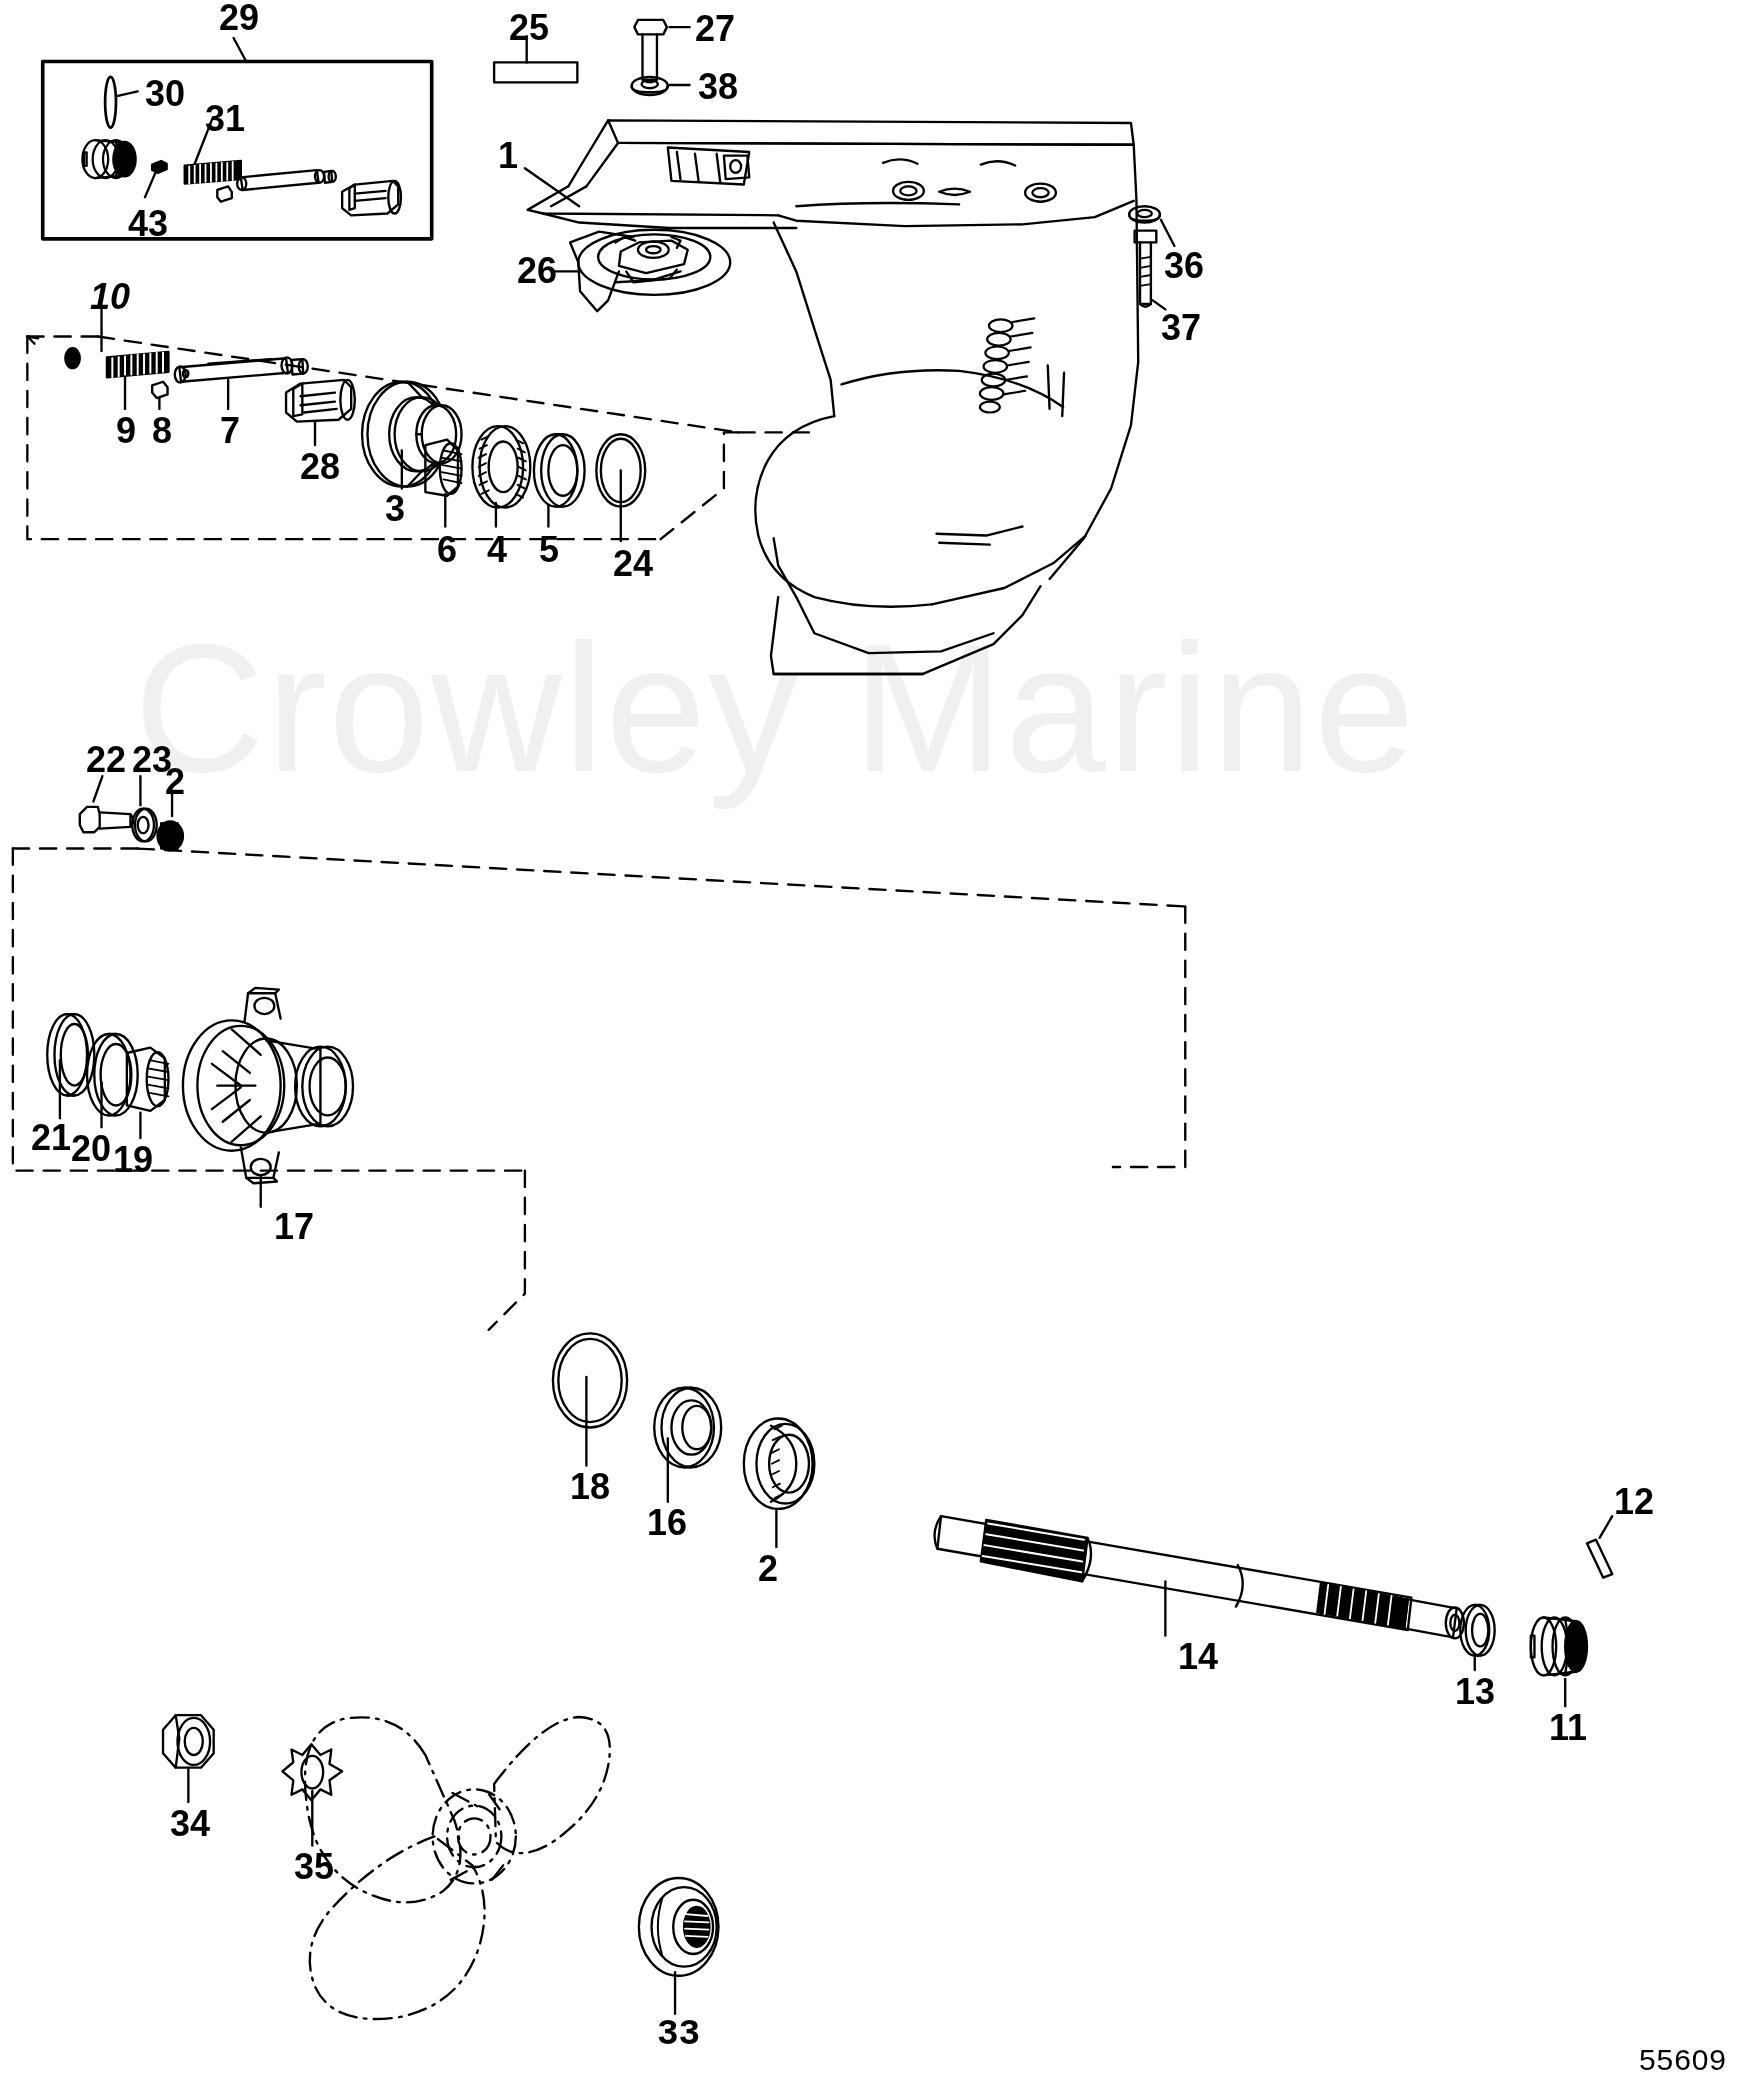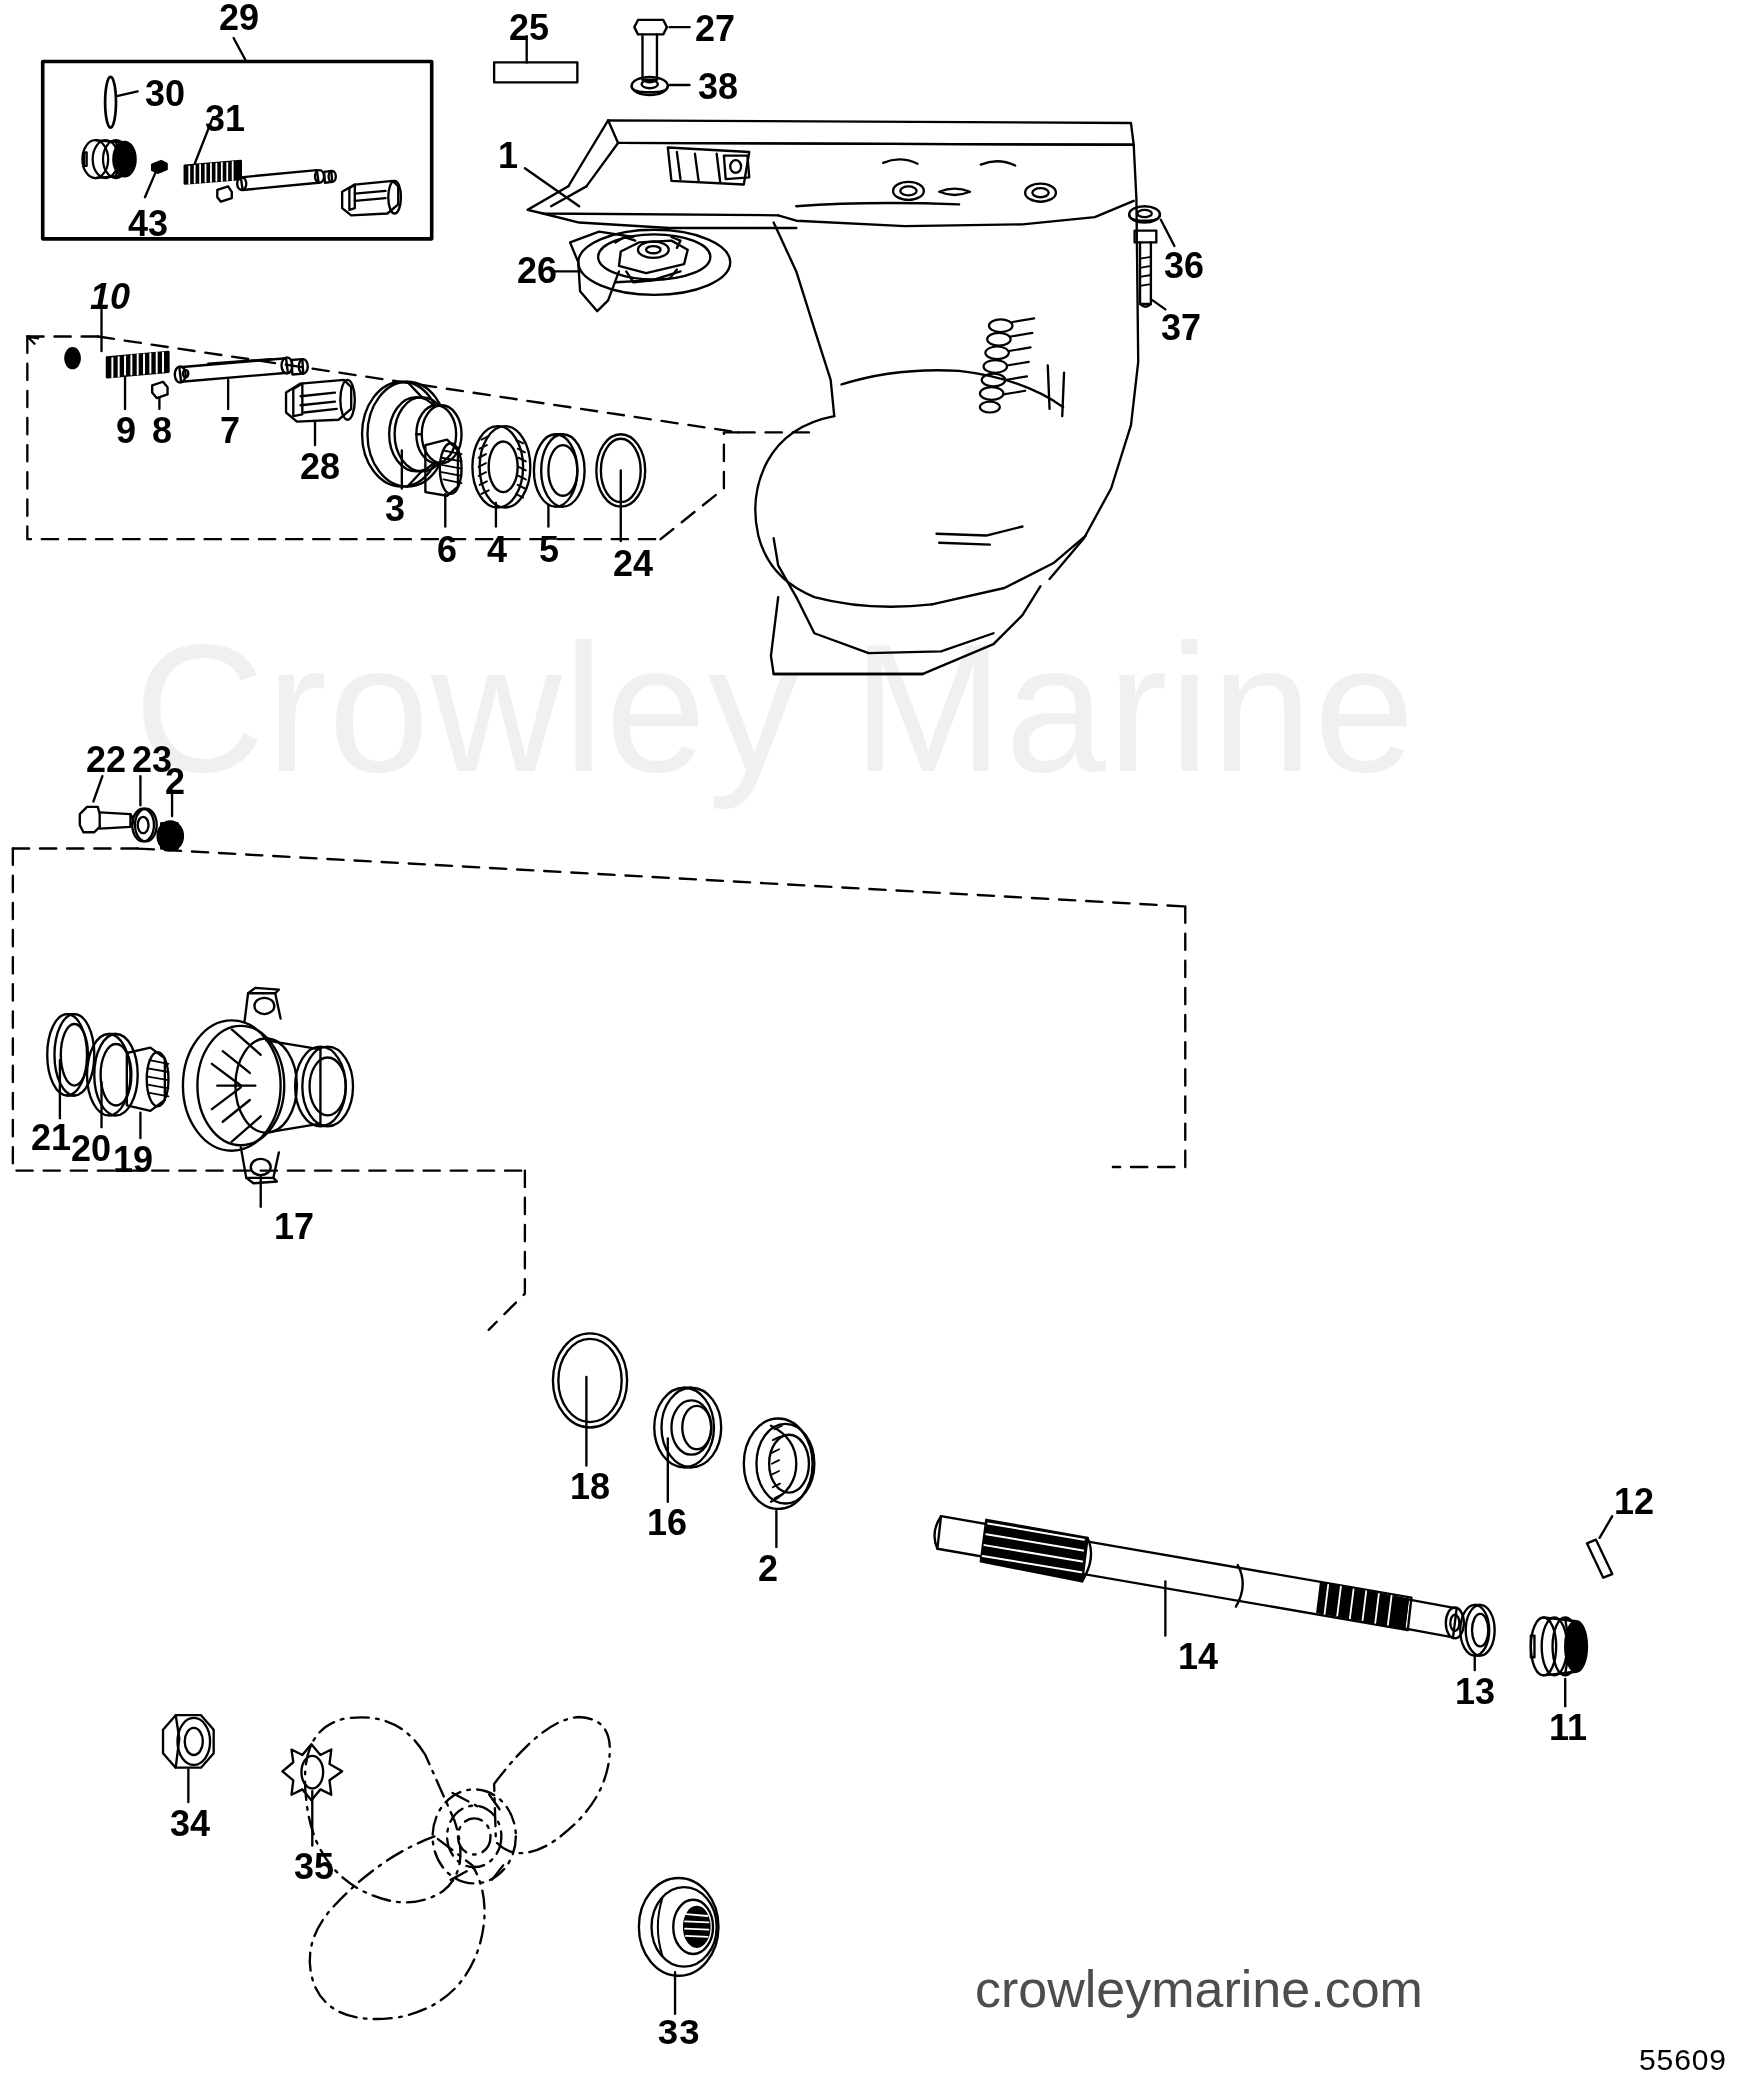--- a/index.html
+++ b/index.html
@@ -528,17 +528,16 @@
   <div class="callout" style="left:647px;top:1505px;">16</div>
   <div class="callout" style="left:758px;top:1551px;">2</div>
   <div class="callout" style="left:1178px;top:1639px;text-align:center;">14</div>
   <div class="callout" style="left:1455px;top:1674px;">13</div>
   <div class="callout" style="left:1549px;top:1710px;">11</div>
   <div class="callout" style="left:1614px;top:1484px;">12</div>
   <div class="callout" style="left:170px;top:1806px;">34</div>
   <div class="callout" style="left:294px;top:1849px;">35</div>
   <div class="callout" style="left:657px;top:2017px;font-family:Liberation Mono, monospace;">33</div>
 
-  <div class="sitetext" style="left:975px;top:1959px;">crowleymarine.com</div>
   <div class="diagnum" style="left:1639px;top:2043px;">55609</div>
 
 </div>
 
 
 </body></html>

